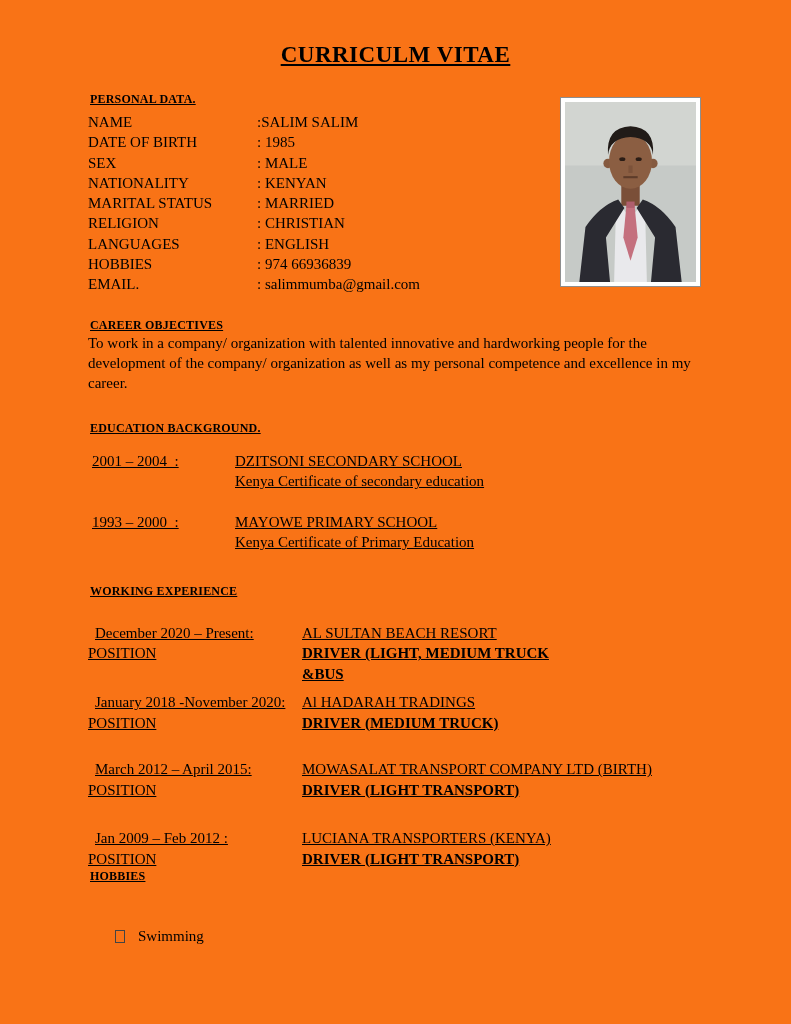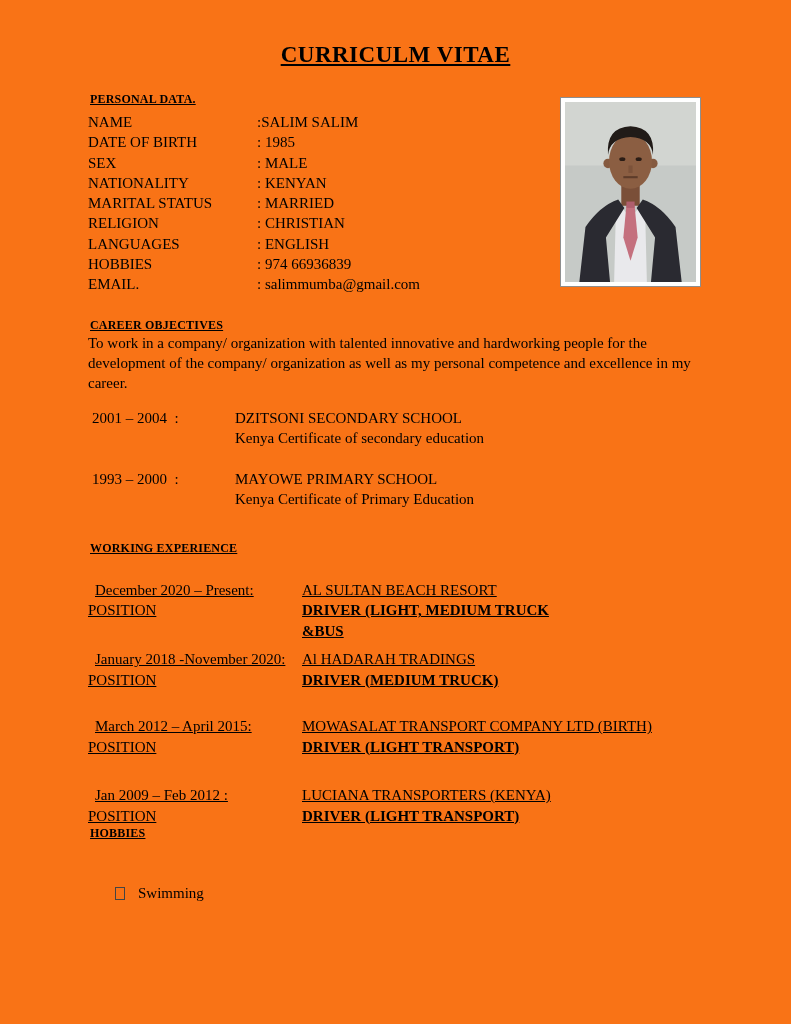--- a/index.html
+++ b/index.html
@@ -52,21 +52,21 @@
   .career-text {
     margin-left: 88px;
     margin-top: 0;
     width: 620px;
     line-height: 20px;
     white-space: pre-line;
   }
   
   .education-heading { margin-top: 28px; }
   .edu-entries { margin-top: 15px; }
-  .edu-entry { display: flex; margin-left: 92px; line-height: 20.5px; }
+  .edu-entry { display: flex; margin-left: 92px; line-height: 20.5px; text-decoration: underline; }
   .edu-entry + .edu-entry { margin-top: 20px; }
   .edu-period { flex: 0 0 143px; white-space: pre-wrap; }
   
   .experience-heading { margin-top: 31px; }
   .exp-entries { margin-top: 24px; }
   .exp-entry {
     display: grid;
     grid-template-columns: 214px 1fr;
     margin-left: 88px;
     line-height: 20.5px;
@@ -165,20 +165,21 @@
       <rect x="60" y="94" width="8" height="6" fill="#b05f6e"></rect>
 
       <path d="M14,170 L20,118 Q34,98 52,92 L58,100 L40,128 L44,170 Z" fill="#2a2a31"></path>
       <path d="M114,170 L108,118 Q94,98 76,92 L70,100 L88,128 L84,170 Z" fill="#2a2a31"></path>
     </svg>
   </div>
 
   <h2 class="heading career-heading">CAREER OBJECTIVES</h2>
   <p class="career-text">To work in a company/ organization with talented innovative and hardworking people for the development of the company/ organization as well as my personal competence and excellence in my career.</p>
 
+  <h2 class="heading education-heading">EDUCATION BACKGROUND.</h2>
   <div class="edu-entries">
     <div class="edu-entry">
       <span class="edu-period">2001 – 2004  :</span>
       <span class="edu-detail">
         <div>DZITSONI SECONDARY SCHOOL</div>
         <div>Kenya Certificate of secondary education</div>
       </span>
     </div>
     <div class="edu-entry">
       <span class="edu-period">1993 – 2000  :</span>

